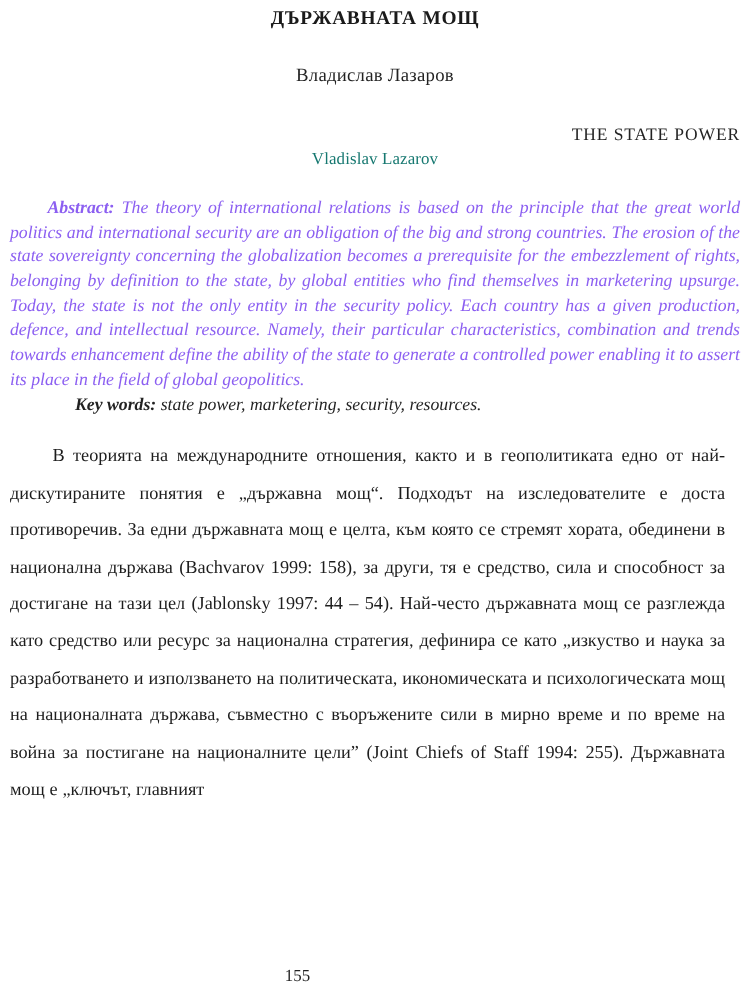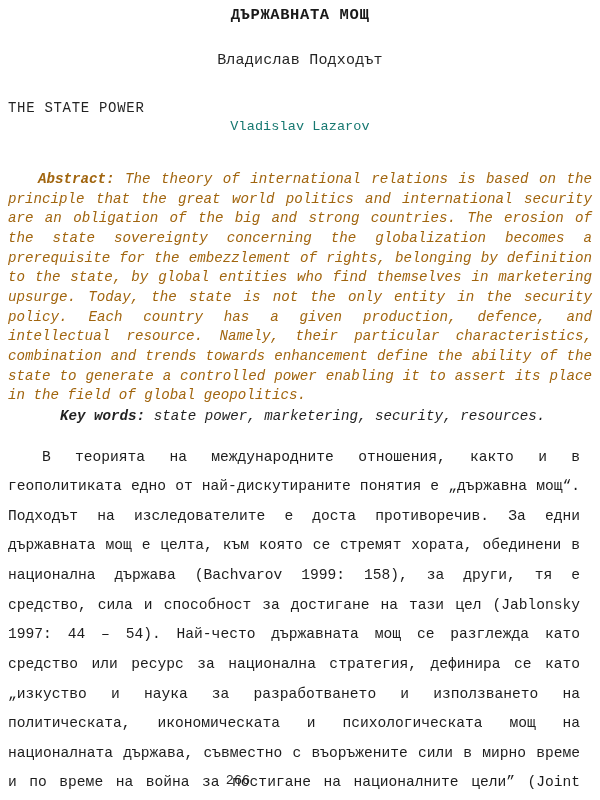--- a/index.html
+++ b/index.html
@@ -17,21 +17,20 @@
   }
 
   .page {
     position: relative;
     width: 476px;
     height: 800px;
     box-sizing: border-box;
     padding: 0;
     
     filter: contrast(0.94) brightness(1.01);
-    font-family: Liberation Mono, monospace;
   }
 
   .content {
     position: absolute;
     left: 8px;
     right: 8px;
     top: 0;
     width: 584px;
   }
 
@@ -49,47 +48,47 @@
   .author-bg {
     text-align: center;
     font-size: 15px;
     margin: 27px 0 0 0;
     line-height: 1.2;
     color: #1c1c1c;
     letter-spacing: 0.2px;
   }
 
   .en-title {
-    text-align: left;
+    text-align: right;
     font-size: 14px;
     margin: 30px 0 0 0;
     line-height: 1.25;
     letter-spacing: 0.7px;
     color: #1c1c1c;
   }
 
   .author-en {
     text-align: center;
     font-size: 13.5px;
     margin: 2px 0 0 0;
     line-height: 1.25;
     color: #0f766e;
     letter-spacing: 0.1px;
   }
 
   
   .abstract {
-    margin: 34px 0 0 0;
+    margin: 21px 0 0 0;
     font-style: italic;
     font-size: 14.2px;
     line-height: 1.385;
     text-align: justify;
     text-justify: inter-word;
     text-indent: 30px;
-    color: #a16207;
+    color: #8b5cf6;
   }
   .abstract .lead {
     font-weight: bold;
     font-style: italic;
   }
 
   .keywords {
     margin: 1px 0 0 0;
     font-style: italic;
     font-size: 14.2px;
@@ -128,32 +127,32 @@
   }
 </style>
 </head>
 <body>
 
 <div class="page">
   <div class="content">
 
     <h1 class="doc-title">ДЪРЖАВНАТА МОЩ</h1>
 
-    <p class="author-bg">Владислав Подходът</p>
+    <p class="author-bg">Владислав Лазаров</p>
 
     <p class="en-title">THE STATE POWER</p>
 
     <p class="author-en">Vladislav Lazarov</p>
 
     <p class="abstract">
       <span class="lead">Abstract:</span><span> The theory of international relations is based on the principle that the great world politics and international security are an obligation of the big and strong countries. The erosion of the state sovereignty concerning the globalization becomes a prerequisite for the embezzlement of rights, belonging by definition to the state, by global entities who find themselves in marketering upsurge. Today, the state is not the only entity in the security policy. Each country has a given production, defence, and intellectual resource. Namely, their particular characteristics, combination and trends towards enhancement define the ability of the state to generate a controlled power enabling it to assert its place in the field of global geopolitics.</span>
     </p>
 
     <p class="keywords">
       <span class="lead">Key words:</span><span> state power, marketering, security, resources.</span>
     </p>
 
     <p class="body-text">В теорията на международните отношения, както и в геополитиката едно от най-дискутираните понятия е „държавна мощ“. Подходът на изследователите е доста противоречив. За едни държавната мощ е целта, към която се стремят хората, обединени в национална държава (Bachvarov 1999: 158), за други, тя е средство, сила и способност за достигане на тази цел (Jablonsky 1997: 44 – 54). Най-често държавната мощ се разглежда като средство или ресурс за национална стратегия, дефинира се като „изкуство и наука за разработването и използването на политическата, икономическата и психологическата мощ на националната държава, съвместно с въоръжените сили в мирно време и по време на война за постигане на националните цели” (Joint Chiefs of Staff 1994: 255). Държавната мощ е „ключът, главният</p>
 
   </div>
 
-  <div class="folio">266</div>
+  <div class="folio">155</div>
 </div>
 
 </body></html>

